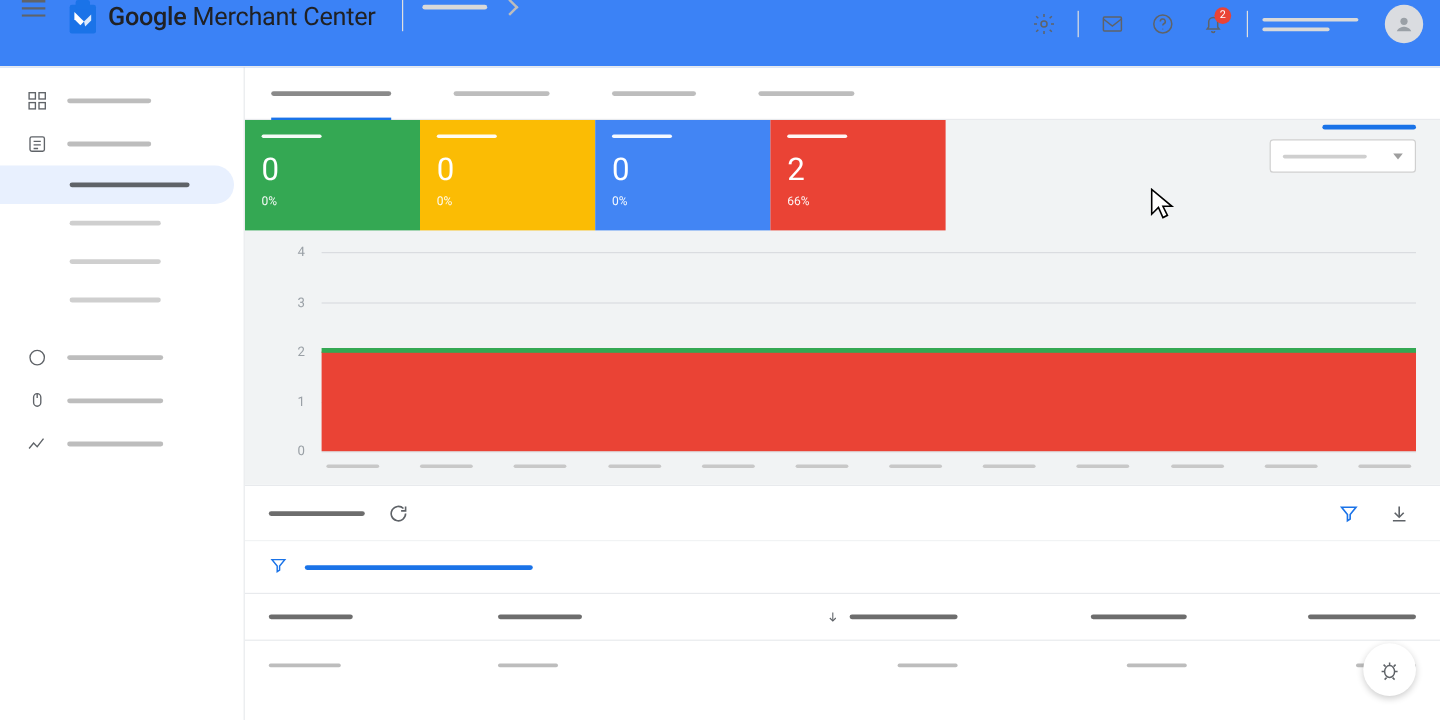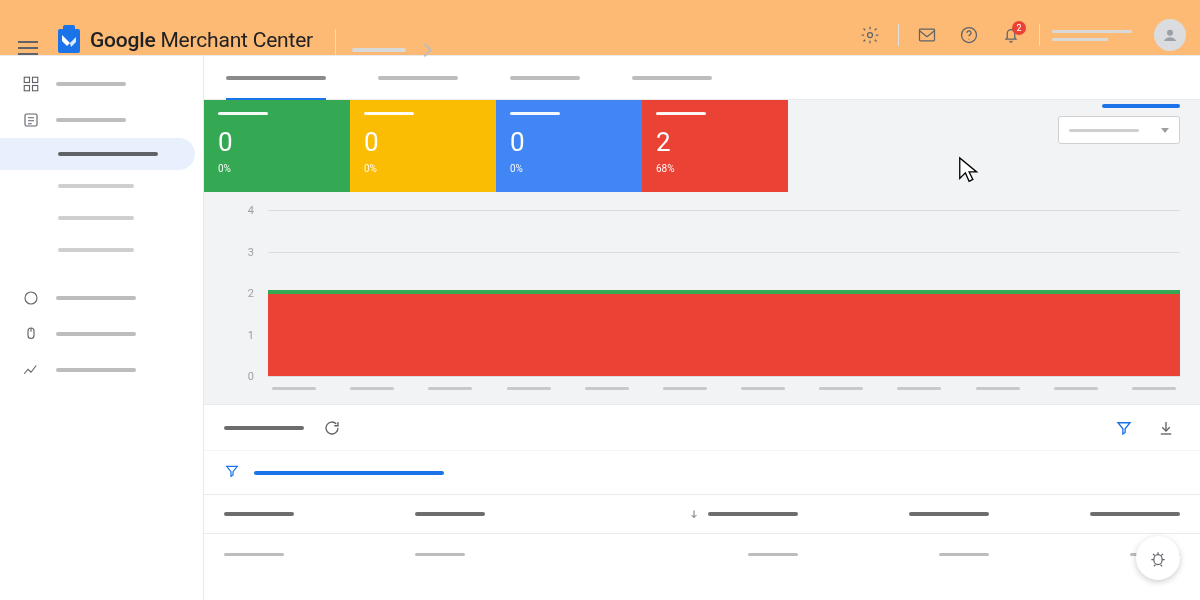--- a/index.html
+++ b/index.html
@@ -2,23 +2,23 @@
 <html><head>
 <meta charset="utf-8">
 <style>
   * { box-sizing: border-box; margin: 0; padding: 0; }
   html, body { width: 1200px; height: 600px; overflow: hidden; font-family: Roboto, Arial, sans-serif; color:#3c4043; }
   body { position: relative; }
 
   
   .header {
     height: 56px; width: 100%;
-    display: flex; align-items: flex-end;
+    display: flex; align-items: flex-start;
     border-bottom: 1px solid #e8eaed;
-    background:#fdba74; position: relative; z-index: 10;
+    background:#3b82f6; position: relative; z-index: 10;
   }
   .hamburger { width:56px; display:flex; align-items:center; justify-content:center; cursor:pointer;}
   .hamburger svg { width:20px; height:14px; }
   .logo-block { display:flex; align-items:center; gap:8px; }
   .logo-tag { width:26px; height:30px; position:relative; }
   .logo-text { font-size:21px; font-weight:400; color:#202124; letter-spacing:-.2px;}
   .logo-text b { font-weight:500; }
   .header-sep { width:1px; height:26px; background:#e0e0e0; margin:0 16px 0 22px;}
   .bc-box { display:flex; align-items:center; gap:10px; }
   .bc-ph { height:4px; background:#d9d9d9; border-radius:2px; }
@@ -281,21 +281,21 @@
             <div class="pct">0%</div>
           </div>
           <div class="card blue">
             <div class="title-ph"></div>
             <div class="num">0</div>
             <div class="pct">0%</div>
           </div>
           <div class="card red">
             <div class="title-ph"></div>
             <div class="num">2</div>
-            <div class="pct">68%</div>
+            <div class="pct">66%</div>
           </div>
         </div>
 
         <div class="overview-top-right">
           <div class="blue-link"></div>
           <div class="dd-box">
             <div class="ph"></div>
               <div class="dd-caret"></div>
           </div>
         </div>

